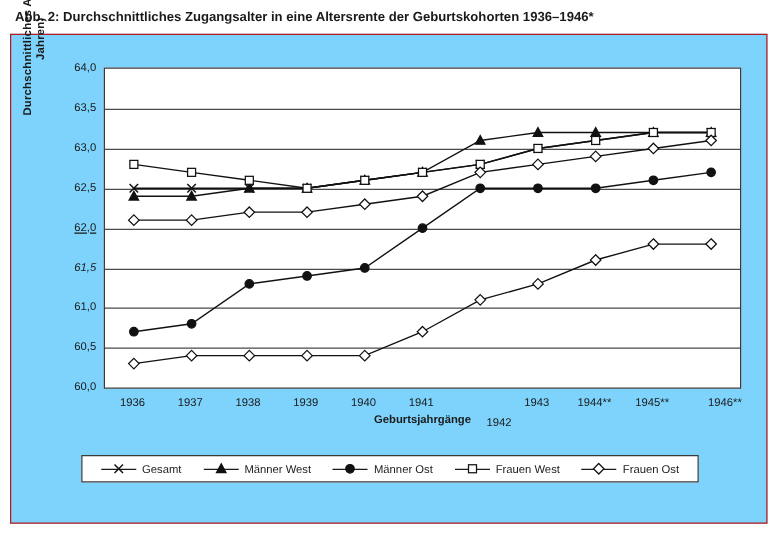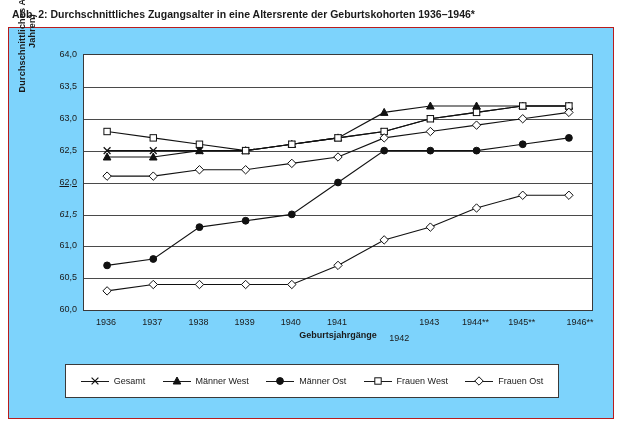--- a/index.html
+++ b/index.html
@@ -91,21 +91,21 @@
     text-align: center;
     font-size: 9px;
     font-weight: bold;
     color: #1a1a1a;
   }
   .legend-box {
     position: absolute;
     left: 56px;
     top: 336px;
     width: 494px;
-    height: 34px;
+    height: 22px;
     background: #ffffff;
     border: 1px solid #3a3a3a;
     box-sizing: border-box;
     display: flex;
     align-items: center;
     justify-content: space-around;
     padding: 0 6px;
   }
   .legend-item {
     display: flex;

